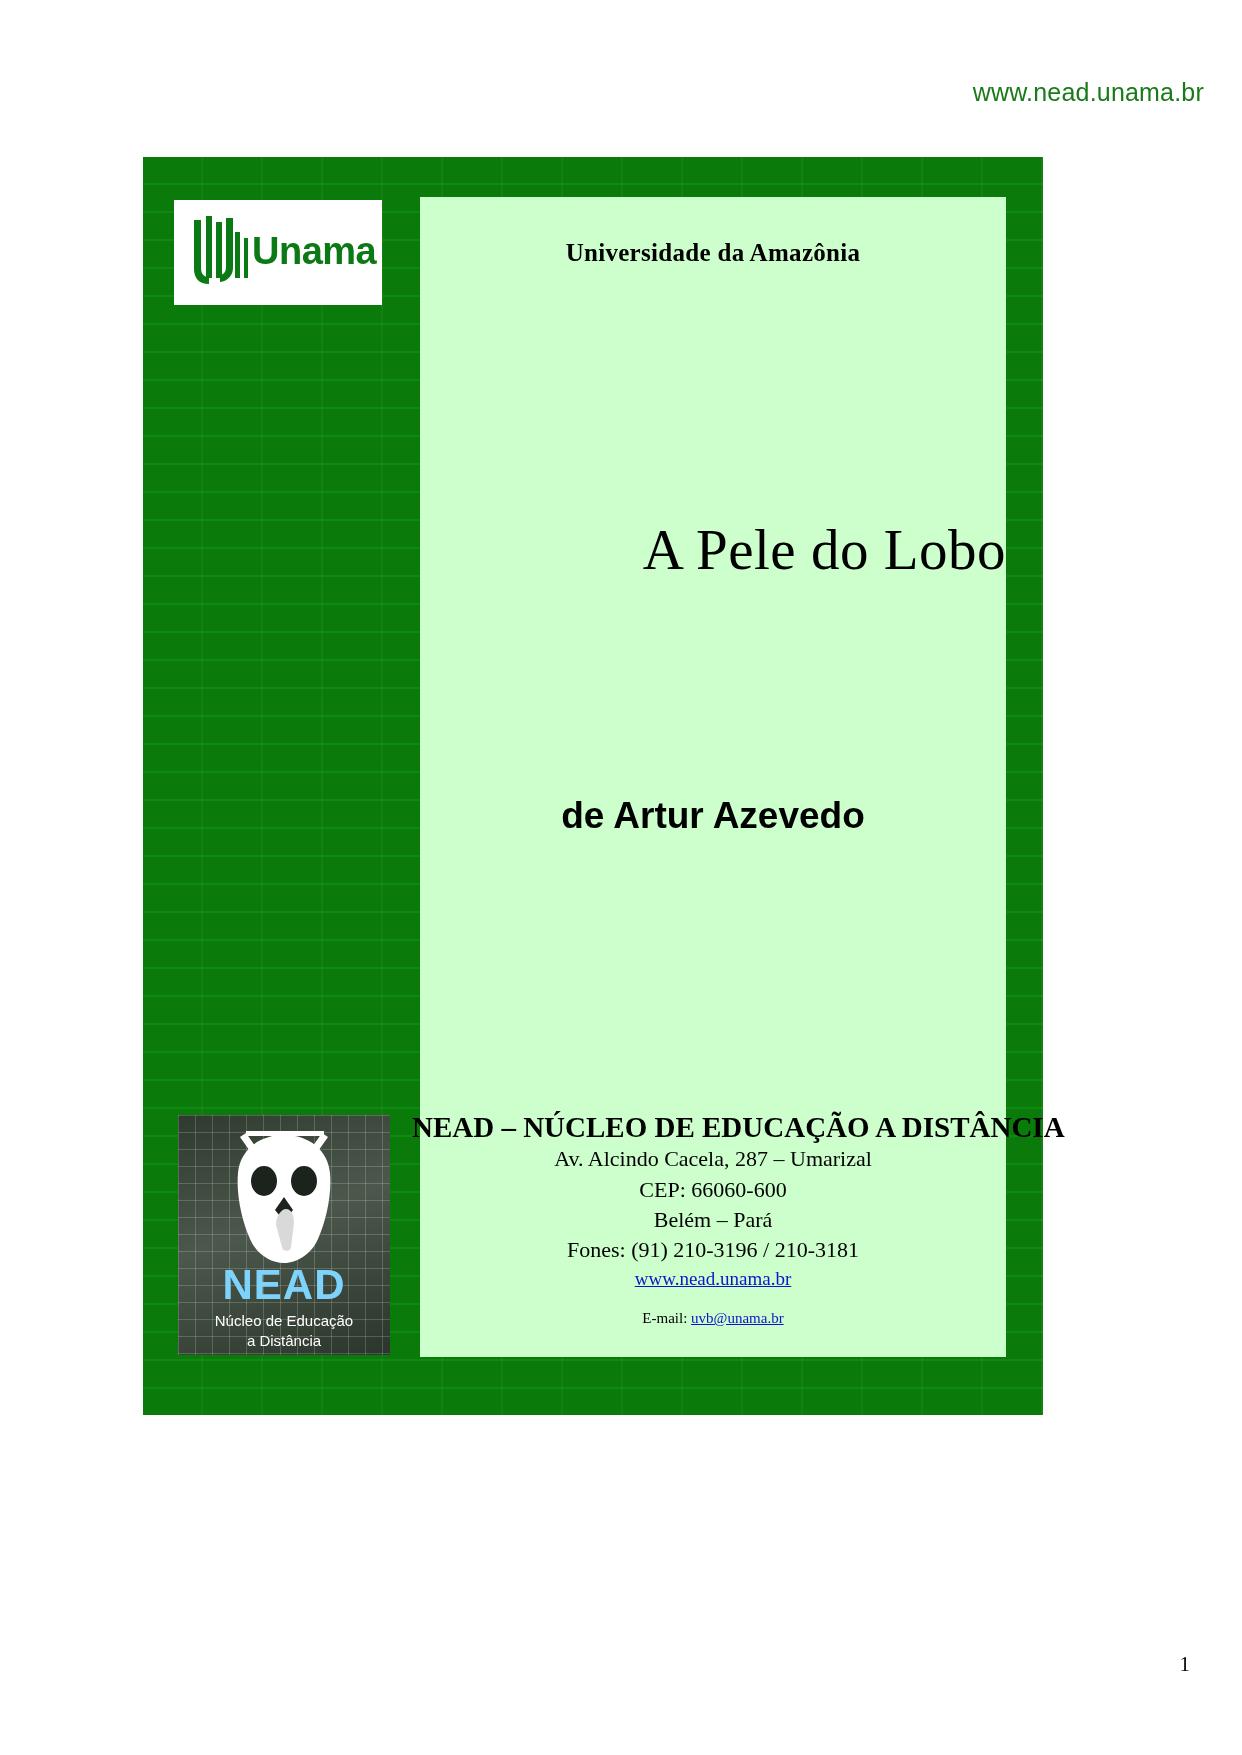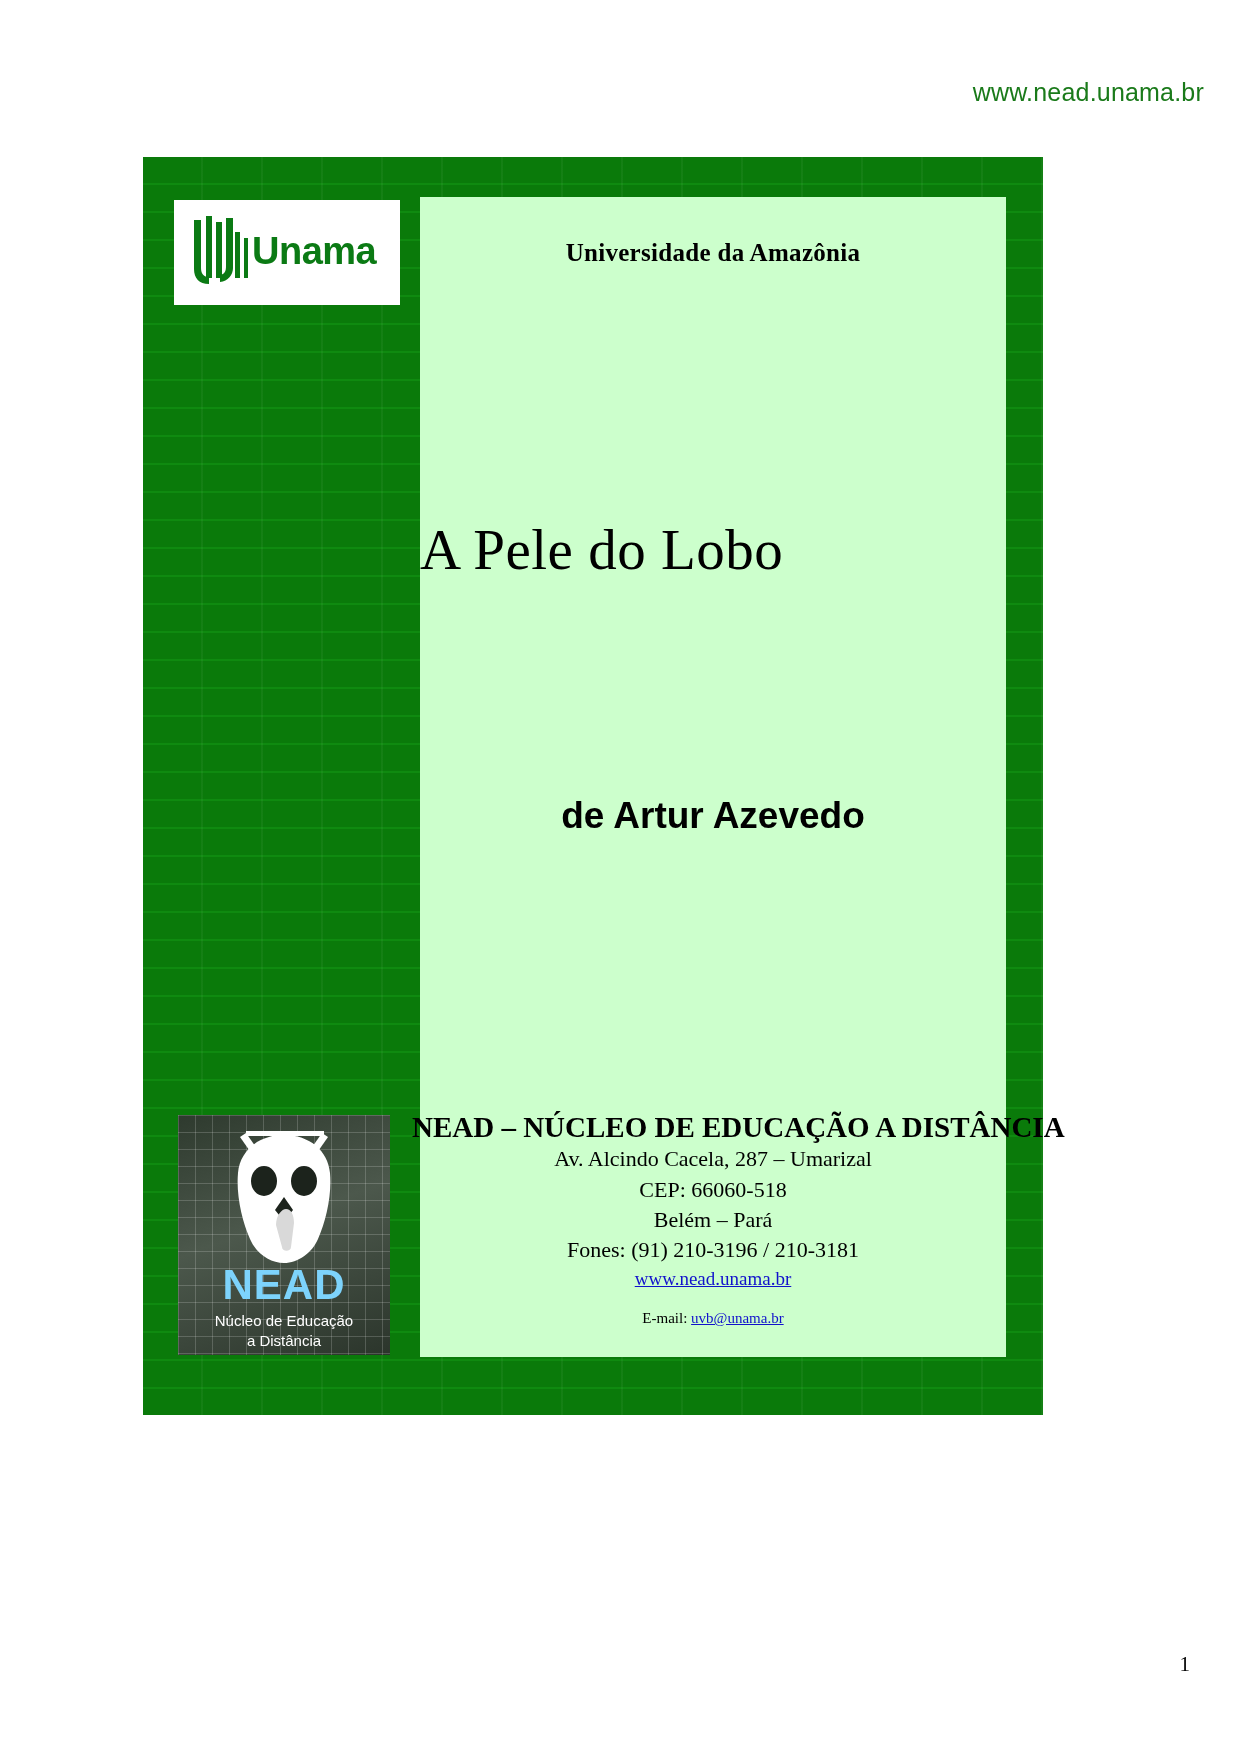--- a/index.html
+++ b/index.html
@@ -92,21 +92,21 @@
     font-weight: bold;
     font-size: 25px;
     letter-spacing: 0.3px;
   }
 
   .book-title {
     position: absolute;
     top: 320px;
     left: 0;
     width: 100%;
-    text-align: left;
+    text-align: right;
     font-family: "Liberation Serif", serif;
     font-size: 57px;
     font-weight: normal;
     letter-spacing: 0.5px;
   }
 
   .book-author {
     position: absolute;
     top: 598px;
     left: 0;
@@ -153,21 +153,21 @@
   .footer-email-row a {
     color: #1111cc;
     text-decoration: underline;
   }
 
   
   .unama-logo {
     position: absolute;
     left: 174px;
     top: 200px;
-    width: 226px;
+    width: 208px;
     height: 105px;
     background: #ffffff;
     z-index: 4;
     overflow: hidden;
   }
   .unama-logo .glyph {
     position: absolute;
     left: 14px;
     top: 14px;
     width: 72px;
@@ -282,21 +282,21 @@
 <div class="inner-panel">
   <div class="university-name">Universidade da Amazônia</div>
 
   <div class="book-title">A Pele do Lobo</div>
 
   <div class="book-author">de Artur Azevedo</div>
 
   <div class="footer-block">
     <div class="footer-title">NEAD – NÚCLEO DE EDUCAÇÃO A DISTÂNCIA</div>
     <div class="footer-line">Av. Alcindo Cacela, 287 – Umarizal</div>
-    <div class="footer-line">CEP: 66060-518</div>
+    <div class="footer-line">CEP: 66060-600</div>
     <div class="footer-line">Belém – Pará</div>
     <div class="footer-line">Fones: (91) 210-3196 / 210-3181</div>
     <a class="footer-link" href="#">www.nead.unama.br</a>
     <div class="footer-email-row">
       <span>E-mail:</span>
       <a href="#">uvb@unama.br</a>
     </div>
   </div>
 </div>
 

